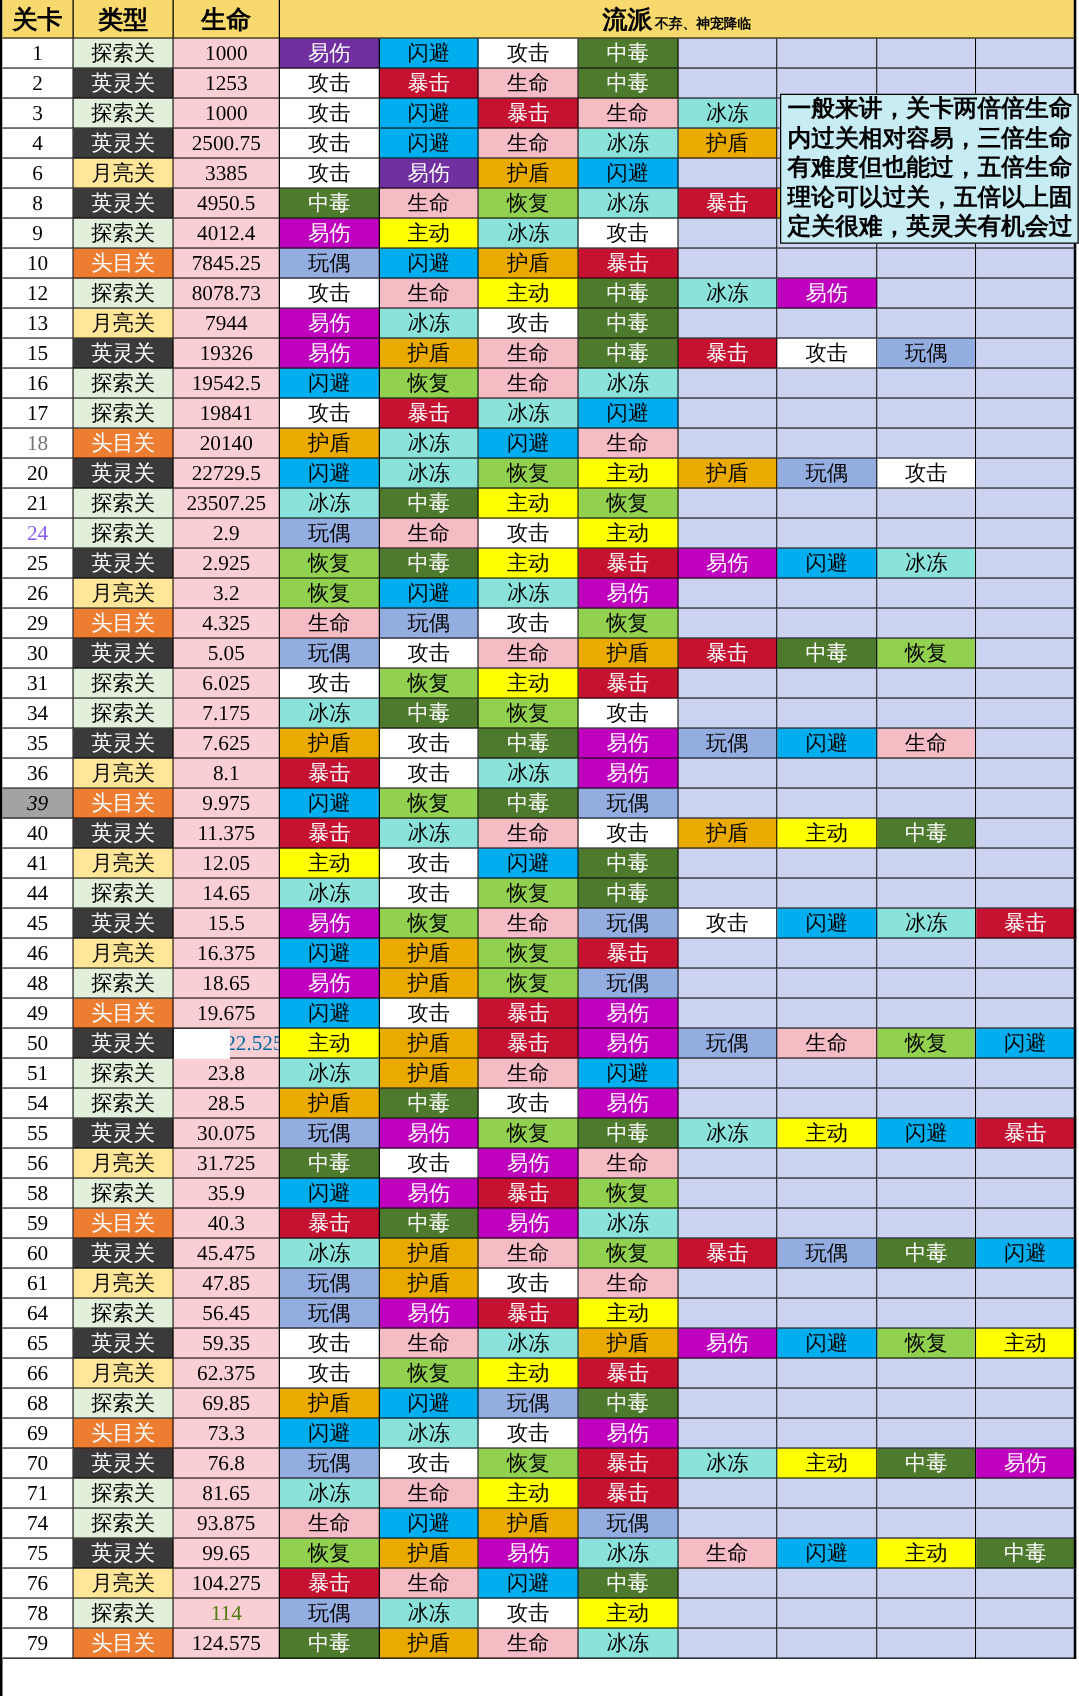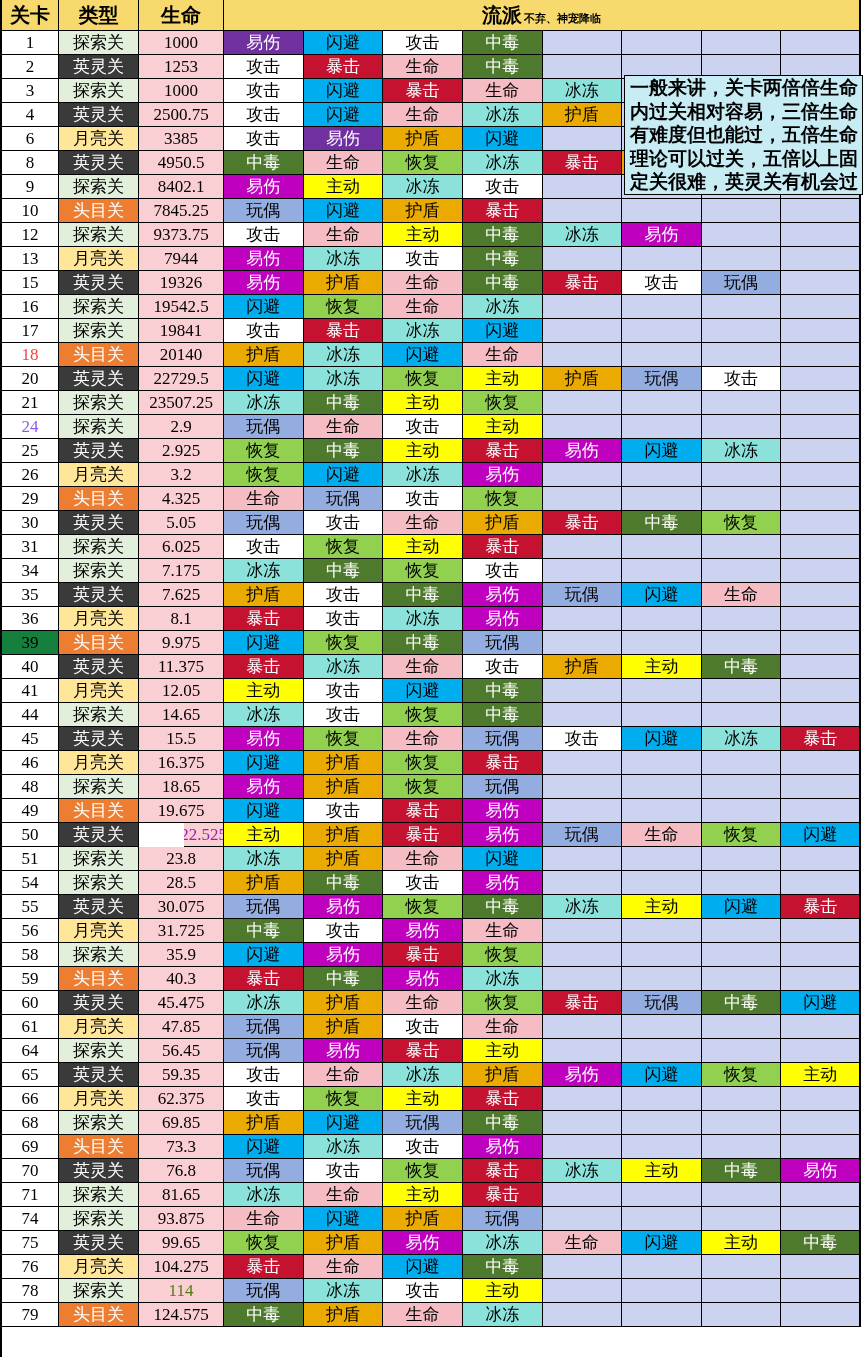--- a/index.html
+++ b/index.html
@@ -139,21 +139,21 @@
         <div class="cell " style="background: rgb(146, 208, 80); color: rgb(0, 0, 0);">恢复</div>
         <div class="cell " style="background: rgb(139, 226, 219); color: rgb(0, 0, 0);">冰冻</div>
         <div class="cell " style="background: rgb(196, 18, 48); color: rgb(255, 255, 255);">暴击</div>
         <div class="cell " style="background: rgb(234, 170, 0); color: rgb(0, 0, 0);">护盾</div>
         <div class="cell " style="background: rgb(204, 211, 240); color: rgb(0, 0, 0);"></div>
         <div class="cell " style="background: rgb(204, 211, 240); color: rgb(0, 0, 0);"></div>
       </div>
       <div class="row">
         <div class="cell level-cell" style="background: rgb(255, 255, 255); color: rgb(0, 0, 0);">9</div>
         <div class="cell " style="background: rgb(226, 239, 218); color: rgb(0, 0, 0);">探索关</div>
-        <div class="cell hp-cell" style="background: rgb(249, 207, 212); color: rgb(0, 0, 0);">8402.1</div>
+        <div class="cell hp-cell" style="background: rgb(249, 207, 212); color: rgb(0, 0, 0);">4012.4</div>
         <div class="cell " style="background: rgb(191, 0, 191); color: rgb(255, 255, 255);">易伤</div>
         <div class="cell " style="background: rgb(255, 255, 0); color: rgb(0, 0, 0);">主动</div>
         <div class="cell " style="background: rgb(139, 226, 219); color: rgb(0, 0, 0);">冰冻</div>
         <div class="cell " style="background: rgb(255, 255, 255); color: rgb(0, 0, 0);">攻击</div>
         <div class="cell " style="background: rgb(204, 211, 240); color: rgb(0, 0, 0);"></div>
         <div class="cell " style="background: rgb(204, 211, 240); color: rgb(0, 0, 0);"></div>
         <div class="cell " style="background: rgb(204, 211, 240); color: rgb(0, 0, 0);"></div>
         <div class="cell " style="background: rgb(204, 211, 240); color: rgb(0, 0, 0);"></div>
       </div>
       <div class="row">
@@ -165,21 +165,21 @@
         <div class="cell " style="background: rgb(234, 170, 0); color: rgb(0, 0, 0);">护盾</div>
         <div class="cell " style="background: rgb(196, 18, 48); color: rgb(255, 255, 255);">暴击</div>
         <div class="cell " style="background: rgb(204, 211, 240); color: rgb(0, 0, 0);"></div>
         <div class="cell " style="background: rgb(204, 211, 240); color: rgb(0, 0, 0);"></div>
         <div class="cell " style="background: rgb(204, 211, 240); color: rgb(0, 0, 0);"></div>
         <div class="cell " style="background: rgb(204, 211, 240); color: rgb(0, 0, 0);"></div>
       </div>
       <div class="row">
         <div class="cell level-cell" style="background: rgb(255, 255, 255); color: rgb(0, 0, 0);">12</div>
         <div class="cell " style="background: rgb(226, 239, 218); color: rgb(0, 0, 0);">探索关</div>
-        <div class="cell hp-cell" style="background: rgb(249, 207, 212); color: rgb(0, 0, 0);">9373.75</div>
+        <div class="cell hp-cell" style="background: rgb(249, 207, 212); color: rgb(0, 0, 0);">8078.73</div>
         <div class="cell " style="background: rgb(255, 255, 255); color: rgb(0, 0, 0);">攻击</div>
         <div class="cell " style="background: rgb(246, 188, 196); color: rgb(0, 0, 0);">生命</div>
         <div class="cell " style="background: rgb(255, 255, 0); color: rgb(0, 0, 0);">主动</div>
         <div class="cell " style="background: rgb(78, 122, 45); color: rgb(255, 255, 255);">中毒</div>
         <div class="cell " style="background: rgb(139, 226, 219); color: rgb(0, 0, 0);">冰冻</div>
         <div class="cell " style="background: rgb(191, 0, 191); color: rgb(255, 255, 255);">易伤</div>
         <div class="cell " style="background: rgb(204, 211, 240); color: rgb(0, 0, 0);"></div>
         <div class="cell " style="background: rgb(204, 211, 240); color: rgb(0, 0, 0);"></div>
       </div>
       <div class="row">
@@ -228,21 +228,21 @@
         <div class="cell " style="background: rgb(255, 255, 255); color: rgb(0, 0, 0);">攻击</div>
         <div class="cell " style="background: rgb(196, 18, 48); color: rgb(255, 255, 255);">暴击</div>
         <div class="cell " style="background: rgb(139, 226, 219); color: rgb(0, 0, 0);">冰冻</div>
         <div class="cell " style="background: rgb(0, 174, 239); color: rgb(0, 0, 0);">闪避</div>
         <div class="cell " style="background: rgb(204, 211, 240); color: rgb(0, 0, 0);"></div>
         <div class="cell " style="background: rgb(204, 211, 240); color: rgb(0, 0, 0);"></div>
         <div class="cell " style="background: rgb(204, 211, 240); color: rgb(0, 0, 0);"></div>
         <div class="cell " style="background: rgb(204, 211, 240); color: rgb(0, 0, 0);"></div>
       </div>
       <div class="row">
-        <div class="cell level-cell" style="background: rgb(255, 255, 255); color: #ef4444;">18</div>
+        <div class="cell level-cell" style="background: rgb(255, 255, 255); color: #737373;">18</div>
         <div class="cell " style="background: rgb(237, 125, 49); color: rgb(255, 255, 255);">头目关</div>
         <div class="cell hp-cell" style="background: rgb(249, 207, 212); color: rgb(0, 0, 0);">20140</div>
         <div class="cell " style="background: rgb(234, 170, 0); color: rgb(0, 0, 0);">护盾</div>
         <div class="cell " style="background: rgb(139, 226, 219); color: rgb(0, 0, 0);">冰冻</div>
         <div class="cell " style="background: rgb(0, 174, 239); color: rgb(0, 0, 0);">闪避</div>
         <div class="cell " style="background: rgb(246, 188, 196); color: rgb(0, 0, 0);">生命</div>
         <div class="cell " style="background: rgb(204, 211, 240); color: rgb(0, 0, 0);"></div>
         <div class="cell " style="background: rgb(204, 211, 240); color: rgb(0, 0, 0);"></div>
         <div class="cell " style="background: rgb(204, 211, 240); color: rgb(0, 0, 0);"></div>
         <div class="cell " style="background: rgb(204, 211, 240); color: rgb(0, 0, 0);"></div>
@@ -384,21 +384,21 @@
         <div class="cell " style="background: rgb(196, 18, 48); color: rgb(255, 255, 255);">暴击</div>
         <div class="cell " style="background: rgb(255, 255, 255); color: rgb(0, 0, 0);">攻击</div>
         <div class="cell " style="background: rgb(139, 226, 219); color: rgb(0, 0, 0);">冰冻</div>
         <div class="cell " style="background: rgb(191, 0, 191); color: rgb(255, 255, 255);">易伤</div>
         <div class="cell " style="background: rgb(204, 211, 240); color: rgb(0, 0, 0);"></div>
         <div class="cell " style="background: rgb(204, 211, 240); color: rgb(0, 0, 0);"></div>
         <div class="cell " style="background: rgb(204, 211, 240); color: rgb(0, 0, 0);"></div>
         <div class="cell " style="background: rgb(204, 211, 240); color: rgb(0, 0, 0);"></div>
       </div>
       <div class="row">
-        <div class="cell level-cell" style="background: #15803d; color: rgb(0, 0, 0);">39</div>
+        <div class="cell level-cell" style="background: #a3a3a3; color: rgb(0, 0, 0); font-style: italic;">39</div>
         <div class="cell " style="background: rgb(237, 125, 49); color: rgb(255, 255, 255);">头目关</div>
         <div class="cell hp-cell" style="background: rgb(249, 207, 212); color: rgb(0, 0, 0);">9.975</div>
         <div class="cell " style="background: rgb(0, 174, 239); color: rgb(0, 0, 0);">闪避</div>
         <div class="cell " style="background: rgb(146, 208, 80); color: rgb(0, 0, 0);">恢复</div>
         <div class="cell " style="background: rgb(78, 122, 45); color: rgb(255, 255, 255);">中毒</div>
         <div class="cell " style="background: rgb(148, 173, 224); color: rgb(0, 0, 0);">玩偶</div>
         <div class="cell " style="background: rgb(204, 211, 240); color: rgb(0, 0, 0);"></div>
         <div class="cell " style="background: rgb(204, 211, 240); color: rgb(0, 0, 0);"></div>
         <div class="cell " style="background: rgb(204, 211, 240); color: rgb(0, 0, 0);"></div>
         <div class="cell " style="background: rgb(204, 211, 240); color: rgb(0, 0, 0);"></div>
@@ -490,21 +490,21 @@
         <div class="cell " style="background: rgb(196, 18, 48); color: rgb(255, 255, 255);">暴击</div>
         <div class="cell " style="background: rgb(191, 0, 191); color: rgb(255, 255, 255);">易伤</div>
         <div class="cell " style="background: rgb(204, 211, 240); color: rgb(0, 0, 0);"></div>
         <div class="cell " style="background: rgb(204, 211, 240); color: rgb(0, 0, 0);"></div>
         <div class="cell " style="background: rgb(204, 211, 240); color: rgb(0, 0, 0);"></div>
         <div class="cell " style="background: rgb(204, 211, 240); color: rgb(0, 0, 0);"></div>
       </div>
       <div class="row">
         <div class="cell level-cell" style="background: rgb(255, 255, 255); color: rgb(0, 0, 0);">50</div>
         <div class="cell " style="background: rgb(58, 58, 58); color: rgb(255, 255, 255);">英灵关</div>
-        <div class="cell hp-cell" style="background: rgb(249, 207, 212); color: #a21caf; margin-left: 45px;">22.525</div>
+        <div class="cell hp-cell" style="background: rgb(249, 207, 212); color: #0369a1; margin-left: 45px;">22.525</div>
         <div class="cell " style="background: rgb(255, 255, 0); color: rgb(0, 0, 0);">主动</div>
         <div class="cell " style="background: rgb(234, 170, 0); color: rgb(0, 0, 0);">护盾</div>
         <div class="cell " style="background: rgb(196, 18, 48); color: rgb(255, 255, 255);">暴击</div>
         <div class="cell " style="background: rgb(191, 0, 191); color: rgb(255, 255, 255);">易伤</div>
         <div class="cell " style="background: rgb(148, 173, 224); color: rgb(0, 0, 0);">玩偶</div>
         <div class="cell " style="background: rgb(246, 188, 196); color: rgb(0, 0, 0);">生命</div>
         <div class="cell " style="background: rgb(146, 208, 80); color: rgb(0, 0, 0);">恢复</div>
         <div class="cell " style="background: rgb(0, 174, 239); color: rgb(0, 0, 0);">闪避</div>
       </div>
       <div class="row">

